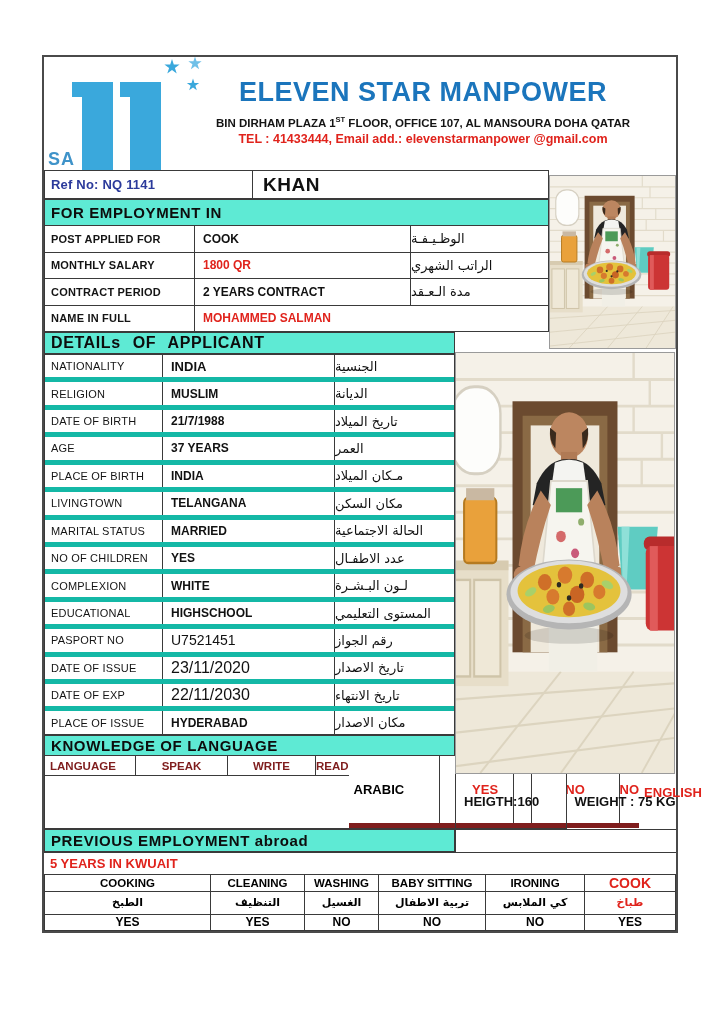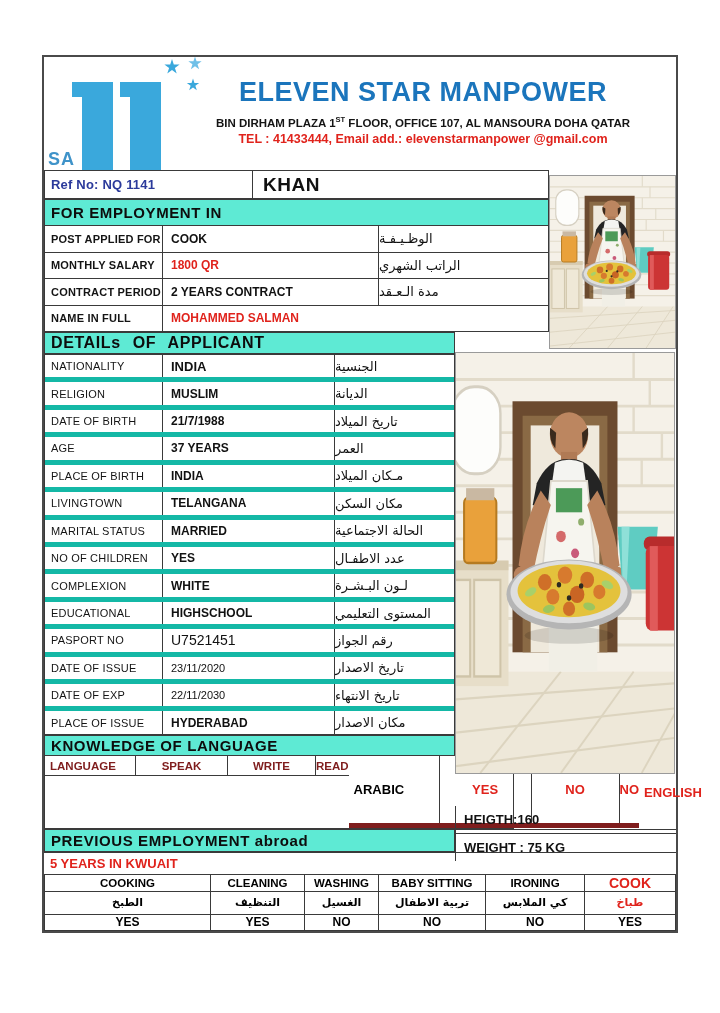--- a/index.html
+++ b/index.html
@@ -17,51 +17,51 @@
   .address sup{font-size:7.5px;}
   .contact{margin-top:3px;font-size:12.5px;font-weight:bold;color:#e0231c;white-space:nowrap;}
   
   .bordered{border:1px solid #3a3a3a;}
   .flexrow{display:flex;}
   .c{border-right:1px solid #3a3a3a;display:flex;align-items:center;box-sizing:border-box;overflow:hidden;}
   .c.last{border-right:none;}
   .lbl{font-size:11px;color:#141414;padding-left:6px;letter-spacing:.2px;}
   .lblb{font-weight:bold;}
   .val{font-weight:bold;font-size:12px;padding-left:8px;color:#111;}
-  .vnorm{font-weight:normal;font-size:11px;}
+  .vnorm{font-weight:normal;font-size:16px;}
   .red{color:#e0231c;}
   .maroon{color:#7f1d1d;}
   .ar{font-family:"DejaVu Sans",sans-serif;font-size:13px;justify-content:flex-end;
       padding-right:10px;direction:rtl;color:#111;}
   .cc{justify-content:center;padding-left:0;}
   .sect-title{display:flex;align-items:center;font-weight:bold;color:#0d0d0d;padding-left:6px;
               letter-spacing:.6px;background:#5eead4;}
   
   .ref-row{left:0;top:113px;width:505px;height:29px;}
   .ref-cell{width:208px;font-size:13px;font-weight:bold;color:#2b3a9b;}
   .khan-cell{flex:1;font-size:19px;font-weight:bold;color:#111;padding-left:10px;letter-spacing:.5px;}
   .emp-title{left:0;top:142px;width:505px;height:27px;font-size:15px;}
   .emp-table{left:0;top:168px;width:505px;height:107px;display:flex;flex-direction:column;}
   .emp-table .flexrow{flex:1;border-bottom:1px solid #3a3a3a;}
   .emp-table .flexrow:last-child{border-bottom:none;}
-  .emp-c1{width:118px;}.emp-c2{width:216px;}.emp-c3{flex:1;}
+  .emp-c1{width:150px;}.emp-c2{width:216px;}.emp-c3{flex:1;}
   .details-title{left:0;top:275px;width:411px;height:22px;font-size:16px;word-spacing:7px;text-align:right;}
   .details-table{left:0;top:297px;width:411px;height:381px;display:flex;flex-direction:column;}
   .details-table .flexrow{flex:1;border-bottom:5px solid #14b8a6;}
   .details-table .flexrow:last-child{border-bottom:none;}
   .det-c1{width:118px;}.det-c2{width:172px;}.det-c3{flex:1;}
   .lang-title{left:0;top:678px;width:411px;height:21px;font-size:15px;}
   .lang-table{left:0;top:698px;width:470px;height:74px;display:flex;flex-direction:row;}
   .lang-hrow{height:19px;border-bottom:1px solid #3a3a3a;display:flex;}
   .lang-row{flex:1;border-bottom:5px solid #7f1d1d;display:flex;}
   .lang-table .lang-row:last-child{border-bottom:none;}
   .lg-c1{width:91px;}.lg-c2{width:92px;}.lg-c3{width:88px;}.lg-c4{flex:1;}
   .lang-head{font-size:11.5px;font-weight:bold;}
   .lang-val{font-size:13px;font-weight:bold;}
-  .body-info{left:411px;top:749px;right:0;height:55px;display:flex;flex-direction:column;}
+  .body-info{left:411px;top:717px;right:0;height:55px;display:flex;flex-direction:row;}
   .body-info .inf{flex:1;border-bottom:1px solid #3a3a3a;display:flex;align-items:center;
                   padding-left:8px;font-size:13px;font-weight:bold;color:#111;border-left:1px solid #3a3a3a;}
   .body-info .inf:last-child{border-bottom:none;}
   .prev-row{left:0;top:772px;width:411px;height:23px;font-size:15px;}
   .prev-empty{left:411px;top:772px;right:0;height:23px;border-left:1px solid #3a3a3a;border-top:1px solid #3a3a3a;}
   .note-row{left:0;top:795px;width:632px;height:22px;display:flex;align-items:center;
             font-size:13px;font-weight:bold;color:#e0231c;padding-left:6px;border-top:1px solid #3a3a3a;}
   .skills-table{left:0;top:817px;width:632px;height:57px;display:flex;flex-direction:column;}
   .sk-row{display:flex;border-bottom:1px solid #3a3a3a;}
   .sk-row:last-child{border-bottom:none;}

